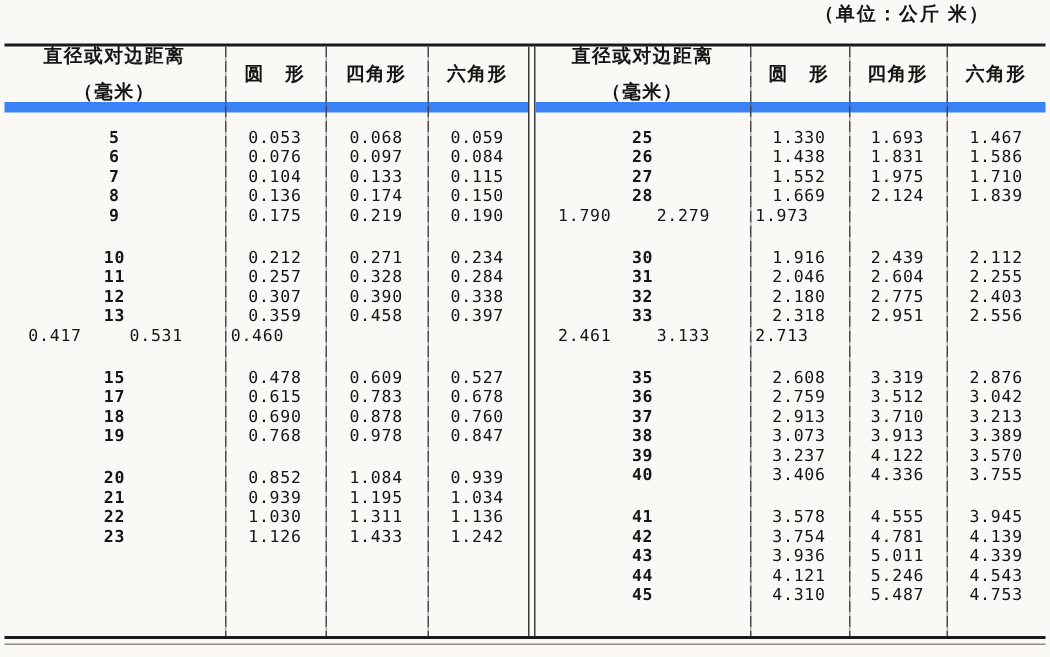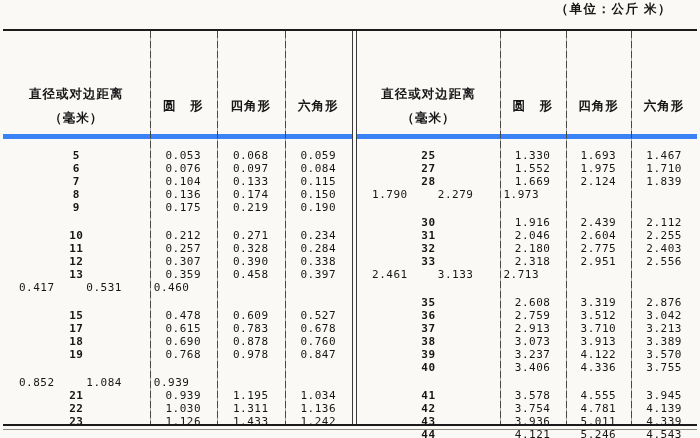--- a/index.html
+++ b/index.html
@@ -6,21 +6,21 @@
   body{
     width:700px;height:438px;
     background:#faf9f5;
     font-family:"Liberation Serif","DejaVu Serif",serif;
     color:#161616;
     position:relative;
     overflow:hidden;
   }
   .page{position:absolute;inset:0;}
   .unit-note{
-    position:absolute;top:1px;right:28px;
+    position:absolute;top:1px;right:40px;
     font-size:12.5px;font-weight:700;letter-spacing:1.5px;
     white-space:nowrap;
   }
   .table-area{
     position:absolute;left:3px;top:29px;width:694px;height:397px;
     border-top:2px solid #1b1b1b;
     border-bottom:2px solid #1b1b1b;
     box-sizing:border-box;
     display:flex;
   }
@@ -34,22 +34,22 @@
   }
   .half-left{width:350px;border-right:1px solid #3a3a3a;}
   .half-right{flex:1;margin-left:3px;border-left:1px solid #3a3a3a;}
   
   .vline{
     position:absolute;top:0;bottom:0;width:1px;
     background:repeating-linear-gradient(to bottom,#474747 0 7px,rgba(71,71,71,.45) 7px 10px);
   }
   .vl1{left:42%;} .vl2{left:61.33%;} .vl3{left:80.66%;}
   .thead{
-    height:60px;border-bottom:5px solid #3b82f6;
-    display:flex;box-sizing:border-box;margin-top:48px;
+    height:44px;border-bottom:7px solid #3b82f6;
+    display:flex;box-sizing:border-box;
   }
   .hcell{
     display:flex;flex-direction:column;justify-content:center;align-items:center;
     font-size:12.5px;font-weight:600;letter-spacing:1px;
     box-sizing:border-box;
   }
   .c-dia{width:42%;}
   .c-val{width:19.33%;}
   .hcell .sub{margin-top:7px;}
   .tbody{padding-top:10px;}
@@ -170,20 +170,21 @@
             </div>
             <div class="trow">
               <div class="tcell c-dia">19</div>
               <div class="tcell c-val">0.768</div>
               <div class="tcell c-val">0.978</div>
               <div class="tcell c-val">0.847</div>
             </div>
           </div>
           <div class="row-group">
             <div class="trow">
+              <div class="tcell c-dia">20</div>
               <div class="tcell c-val">0.852</div>
               <div class="tcell c-val">1.084</div>
               <div class="tcell c-val">0.939</div>
             </div>
             <div class="trow">
               <div class="tcell c-dia">21</div>
               <div class="tcell c-val">0.939</div>
               <div class="tcell c-val">1.195</div>
               <div class="tcell c-val">1.034</div>
             </div>
@@ -218,20 +219,26 @@
       </div>
       <div class="tbody">
           <div class="row-group">
             <div class="trow">
               <div class="tcell c-dia">25</div>
               <div class="tcell c-val">1.330</div>
               <div class="tcell c-val">1.693</div>
               <div class="tcell c-val">1.467</div>
             </div>
             <div class="trow">
+              <div class="tcell c-dia">26</div>
+              <div class="tcell c-val">1.438</div>
+              <div class="tcell c-val">1.831</div>
+              <div class="tcell c-val">1.586</div>
+            </div>
+            <div class="trow">
               <div class="tcell c-dia">27</div>
               <div class="tcell c-val">1.552</div>
               <div class="tcell c-val">1.975</div>
               <div class="tcell c-val">1.710</div>
             </div>
             <div class="trow">
               <div class="tcell c-dia">28</div>
               <div class="tcell c-val">1.669</div>
               <div class="tcell c-val">2.124</div>
               <div class="tcell c-val">1.839</div>

